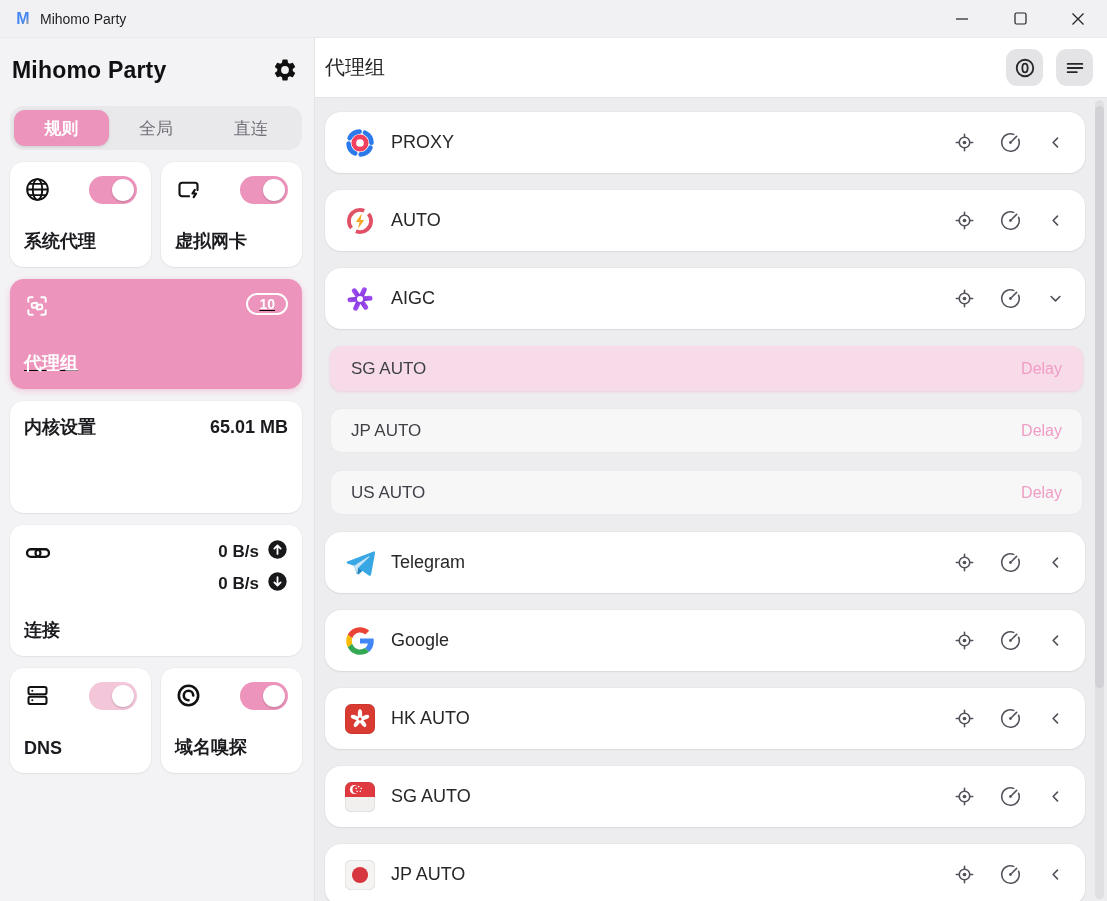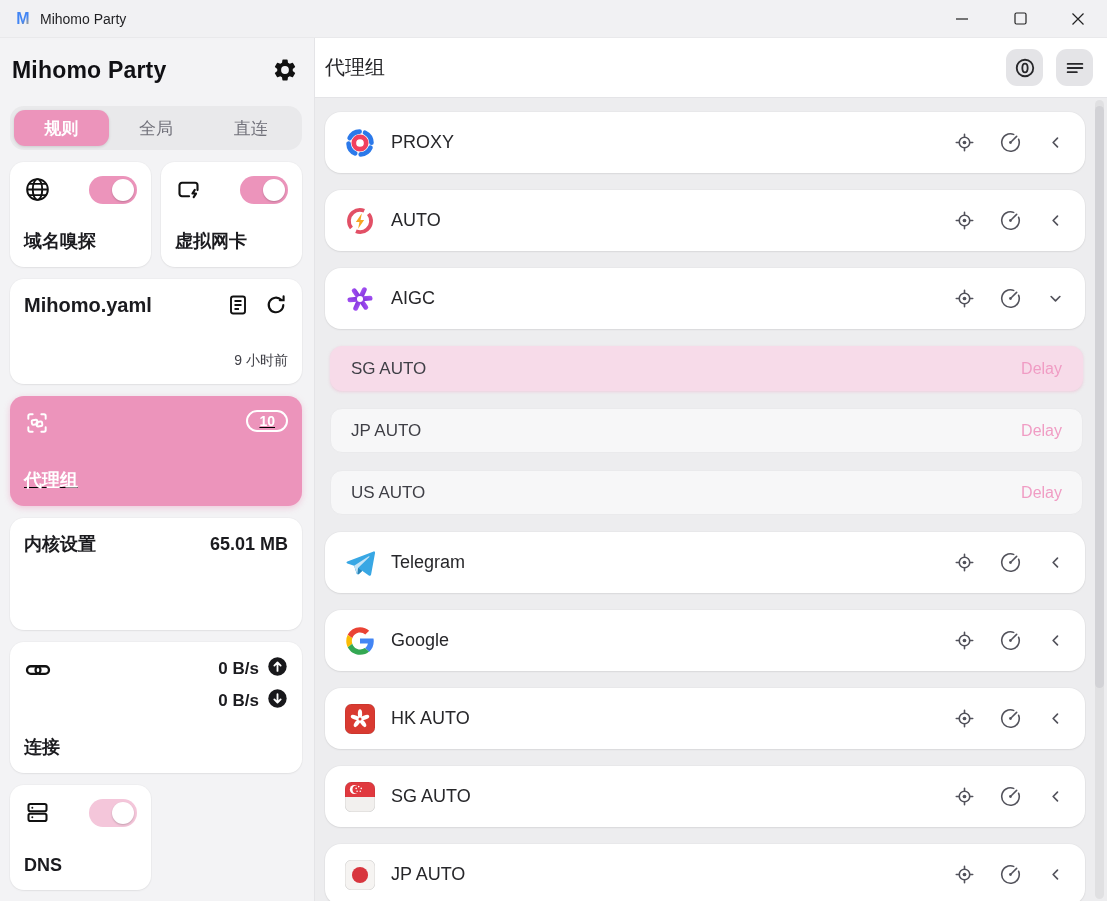--- a/index.html
+++ b/index.html
@@ -151,59 +151,39 @@
               <svg width="27" height="27" viewBox="0 0 24 24" fill="none" stroke="#111" stroke-width="1.7">
                 <circle cx="12" cy="12" r="9.2"></circle>
                   <ellipse cx="12" cy="12" rx="4.2" ry="9.2"></ellipse>
                 <path d="M2.8 12h18.4M4.3 7h15.4M4.3 17h15.4"></path>
               </svg>
             </span>
             <button class="toggle">
                 <span class="knob"></span>
               </button>
           </div>
-          <span class="tlabel">域名嗅探</span>
+          <span class="tlabel">系统代理</span>
         </div>
 
         <div class="card tcard">
           <div class="trow">
             <span>
               <svg width="27" height="27" viewBox="0 0 24 24" fill="none" stroke="#111" stroke-width="1.9" stroke-linecap="round" stroke-linejoin="round">
                 <path d="M20 12.5V8.2A2.2 2.2 0 0 0 17.8 6H6.2A2.2 2.2 0 0 0 4 8.2v7.6A2.2 2.2 0 0 0 6.2 18h6.3"></path>
                 <path d="M17.6 12.4 15.5 15.6h3.2l-2.1 3.2"></path>
               </svg>
             </span>
             <button class="toggle">
                 <span class="knob"></span>
               </button>
           </div>
           <span class="tlabel">虚拟网卡</span>
         </div>
       </div>
 
-      <div class="card profile-card">
-        <div class="profile-top">
-          <span class="profile-name">Mihomo.yaml</span>
-          <span class="profile-icons">
-            <button class="icon-btn">
-              <svg width="24" height="24" viewBox="0 0 24 24" fill="none" stroke="#111" stroke-width="1.9">
-                <rect x="5" y="3.5" width="14" height="17" rx="2.2"></rect>
-                  <path d="M8.5 8h7M8.5 12h7M8.5 16h4.5"></path>
-              </svg>
-            </button>
-            <button class="icon-btn">
-              <svg width="24" height="24" viewBox="0 0 24 24" fill="none" stroke="#111" stroke-width="2.1" stroke-linecap="round">
-                <path d="M19.3 12a7.3 7.3 0 1 1-2.1-5.15"></path>
-                  <path d="M19.6 3.4v3.8h-3.8"></path>
-              </svg>
-            </button>
-          </span>
-        </div>
-        <div class="profile-updated">9 小时前</div>
-      </div>
 
       <div class="nav-card">
         <div class="nav-top">
           <span>
             <svg width="26" height="26" viewBox="0 0 24 24" fill="none" stroke="#fff" stroke-width="1.8" stroke-linecap="round">
               <path d="M4 8V5.5A1.5 1.5 0 0 1 5.5 4H8M16 4h2.5A1.5 1.5 0 0 1 20 5.5V8M20 16v2.5a1.5 1.5 0 0 1-1.5 1.5H16M8 20H5.5A1.5 1.5 0 0 1 4 18.5V16"></path>
               <rect x="7.2" y="9.2" width="5.2" height="4.2" rx="1.1" transform="rotate(-8 9.8 11.3)"></rect>
               <rect x="11.6" y="10.8" width="5.2" height="4.2" rx="1.1" transform="rotate(-8 14.2 12.9)"></rect>
             </svg>
           </span>
@@ -262,20 +242,34 @@
                   <circle cx="7.4" cy="16.3" r="0.9" fill="#111" stroke="none"></circle>
               </svg>
             </span>
             <button class="toggle dim">
                 <span class="knob"></span>
               </button>
           </div>
           <span class="tlabel">DNS</span>
         </div>
 
+        <div class="card tcard">
+          <div class="trow">
+            <span>
+              <svg width="27" height="27" viewBox="0 0 24 24" fill="none" stroke="#111" stroke-width="2.3" stroke-linecap="round">
+                <circle cx="12" cy="12" r="8.6"></circle>
+                  <path d="M12 16.2a4.2 4.2 0 1 1 4.2-4.2"></path>
+              </svg>
+            </span>
+            <button class="toggle">
+                <span class="knob"></span>
+              </button>
+          </div>
+          <span class="tlabel">域名嗅探</span>
+        </div>
       </div>
 
     </div>
 
     <div class="main">
       <div class="main-header">
         <span class="main-title">代理组</span>
         <div class="hdr-btns">
           <button class="hdr-btn">
             <svg width="22" height="22" viewBox="0 0 24 24" fill="none" stroke="#27272A" stroke-width="2">

